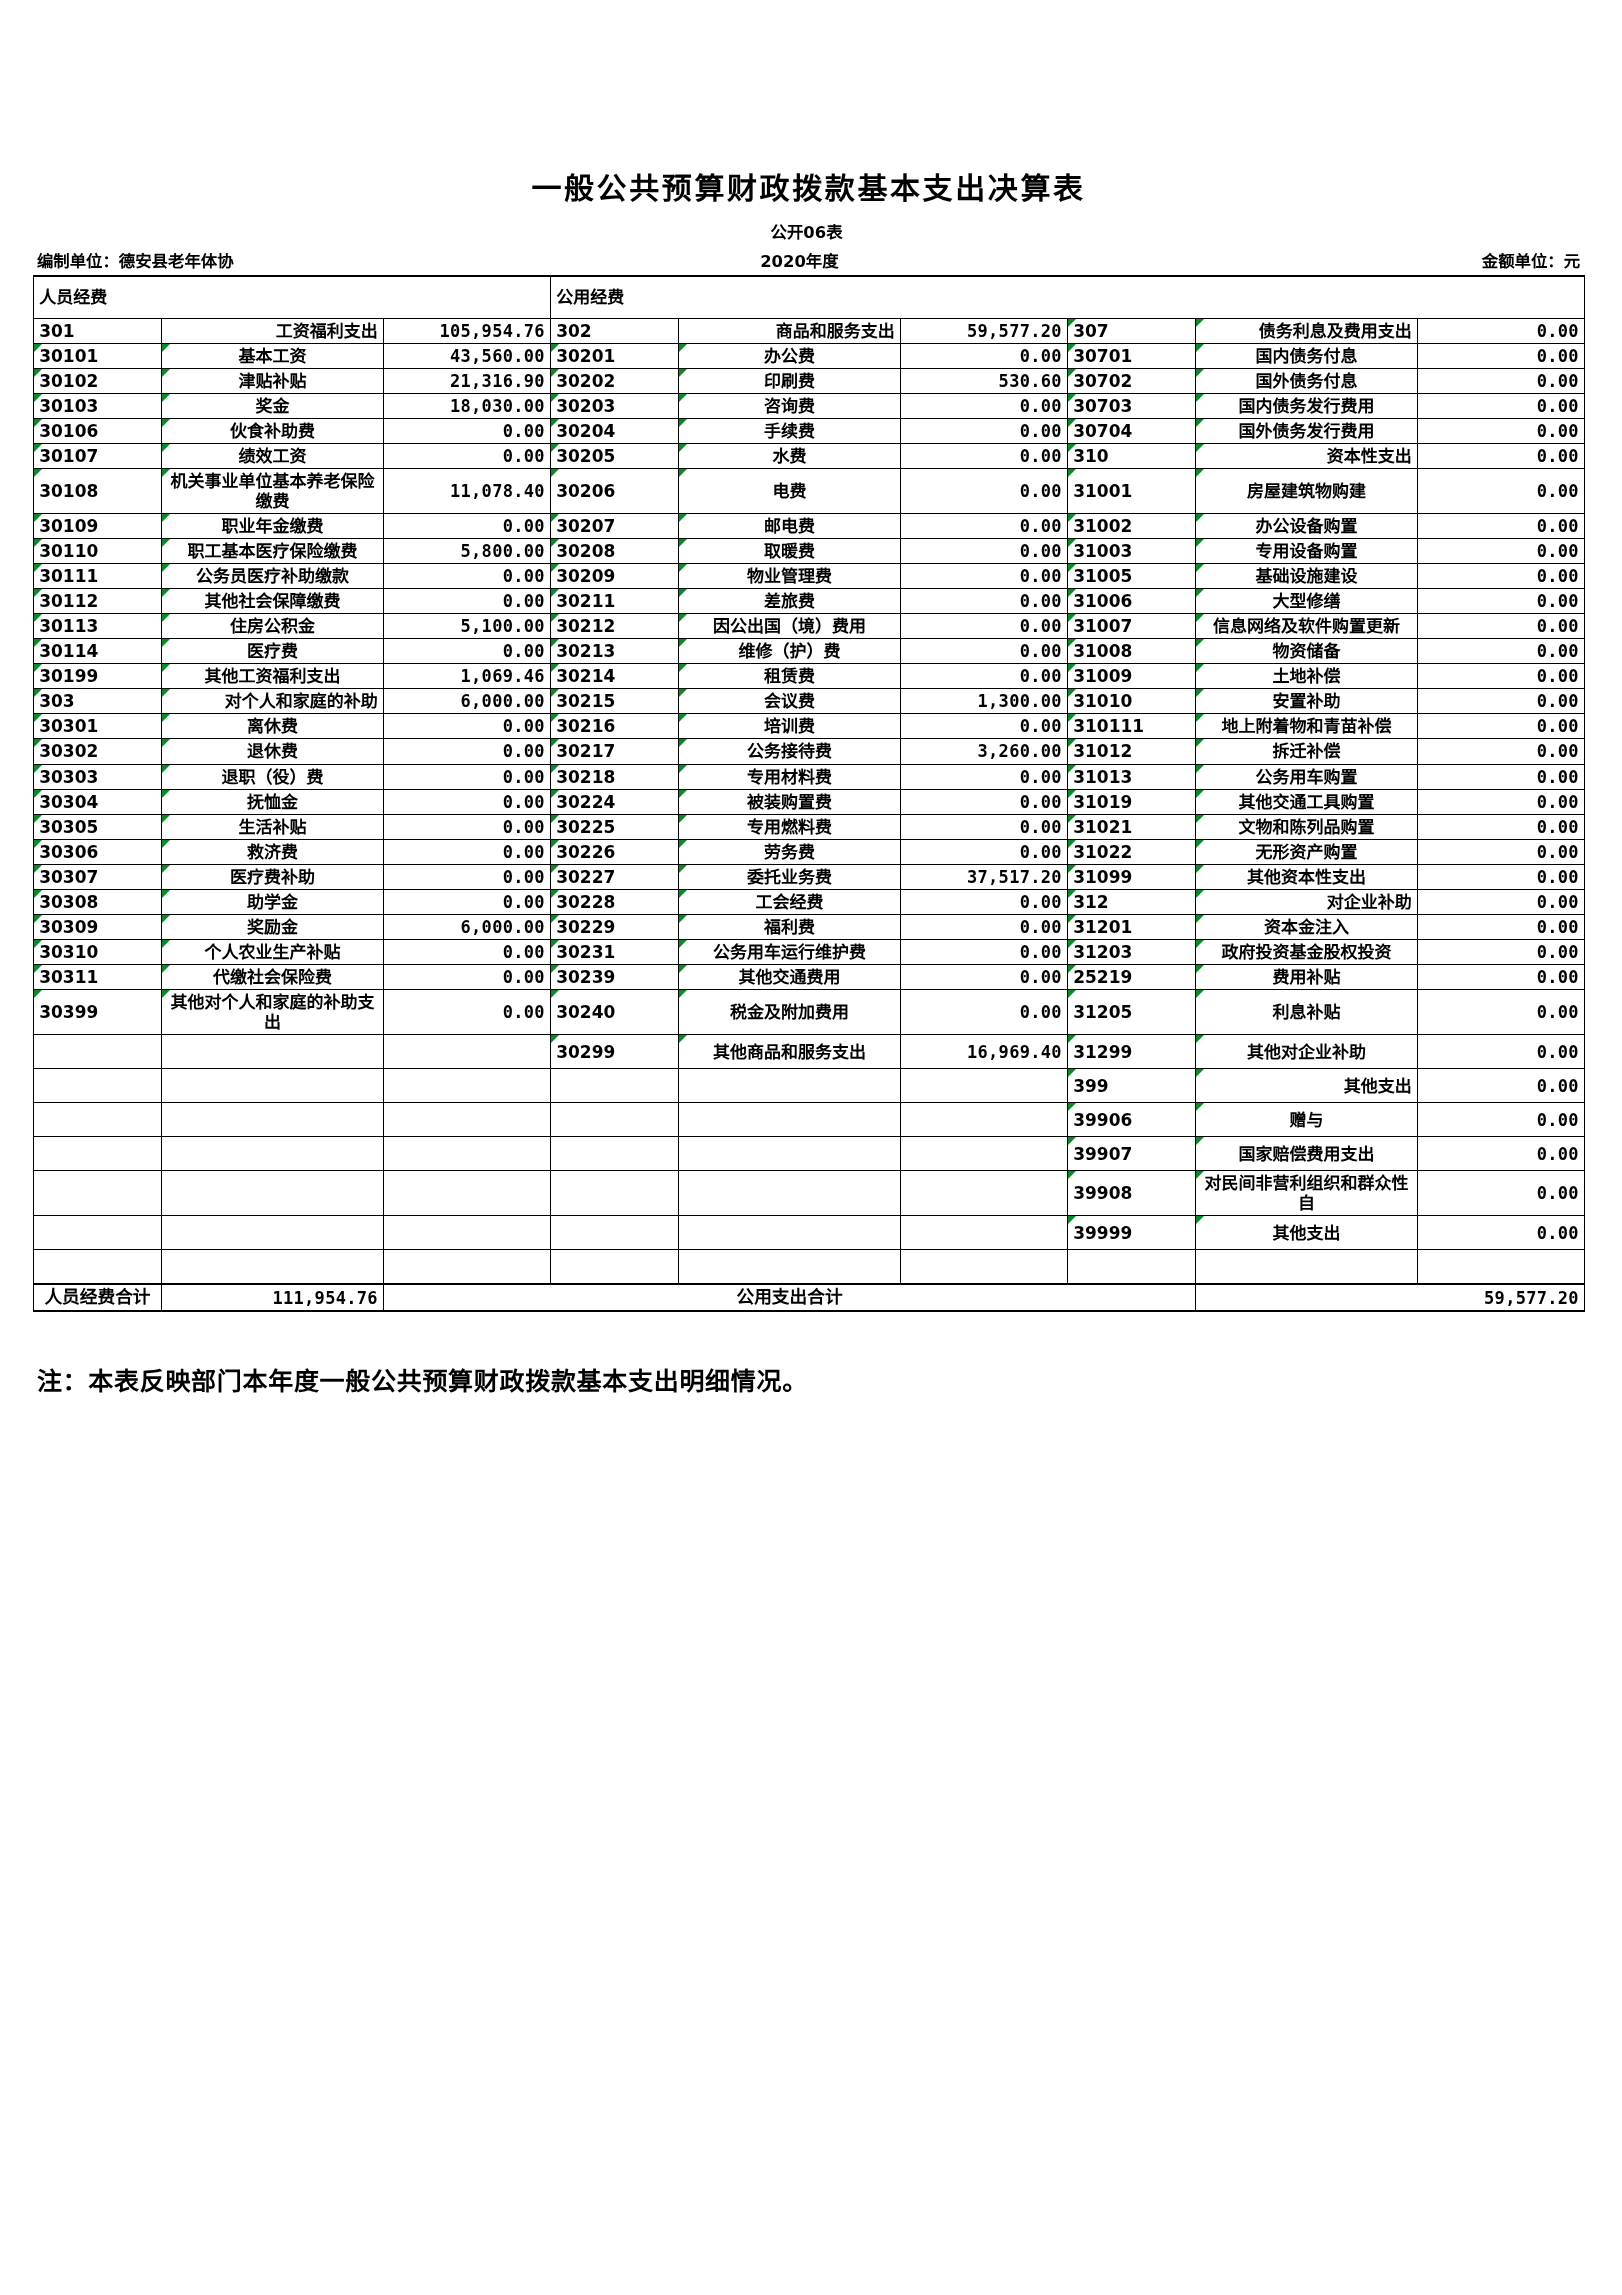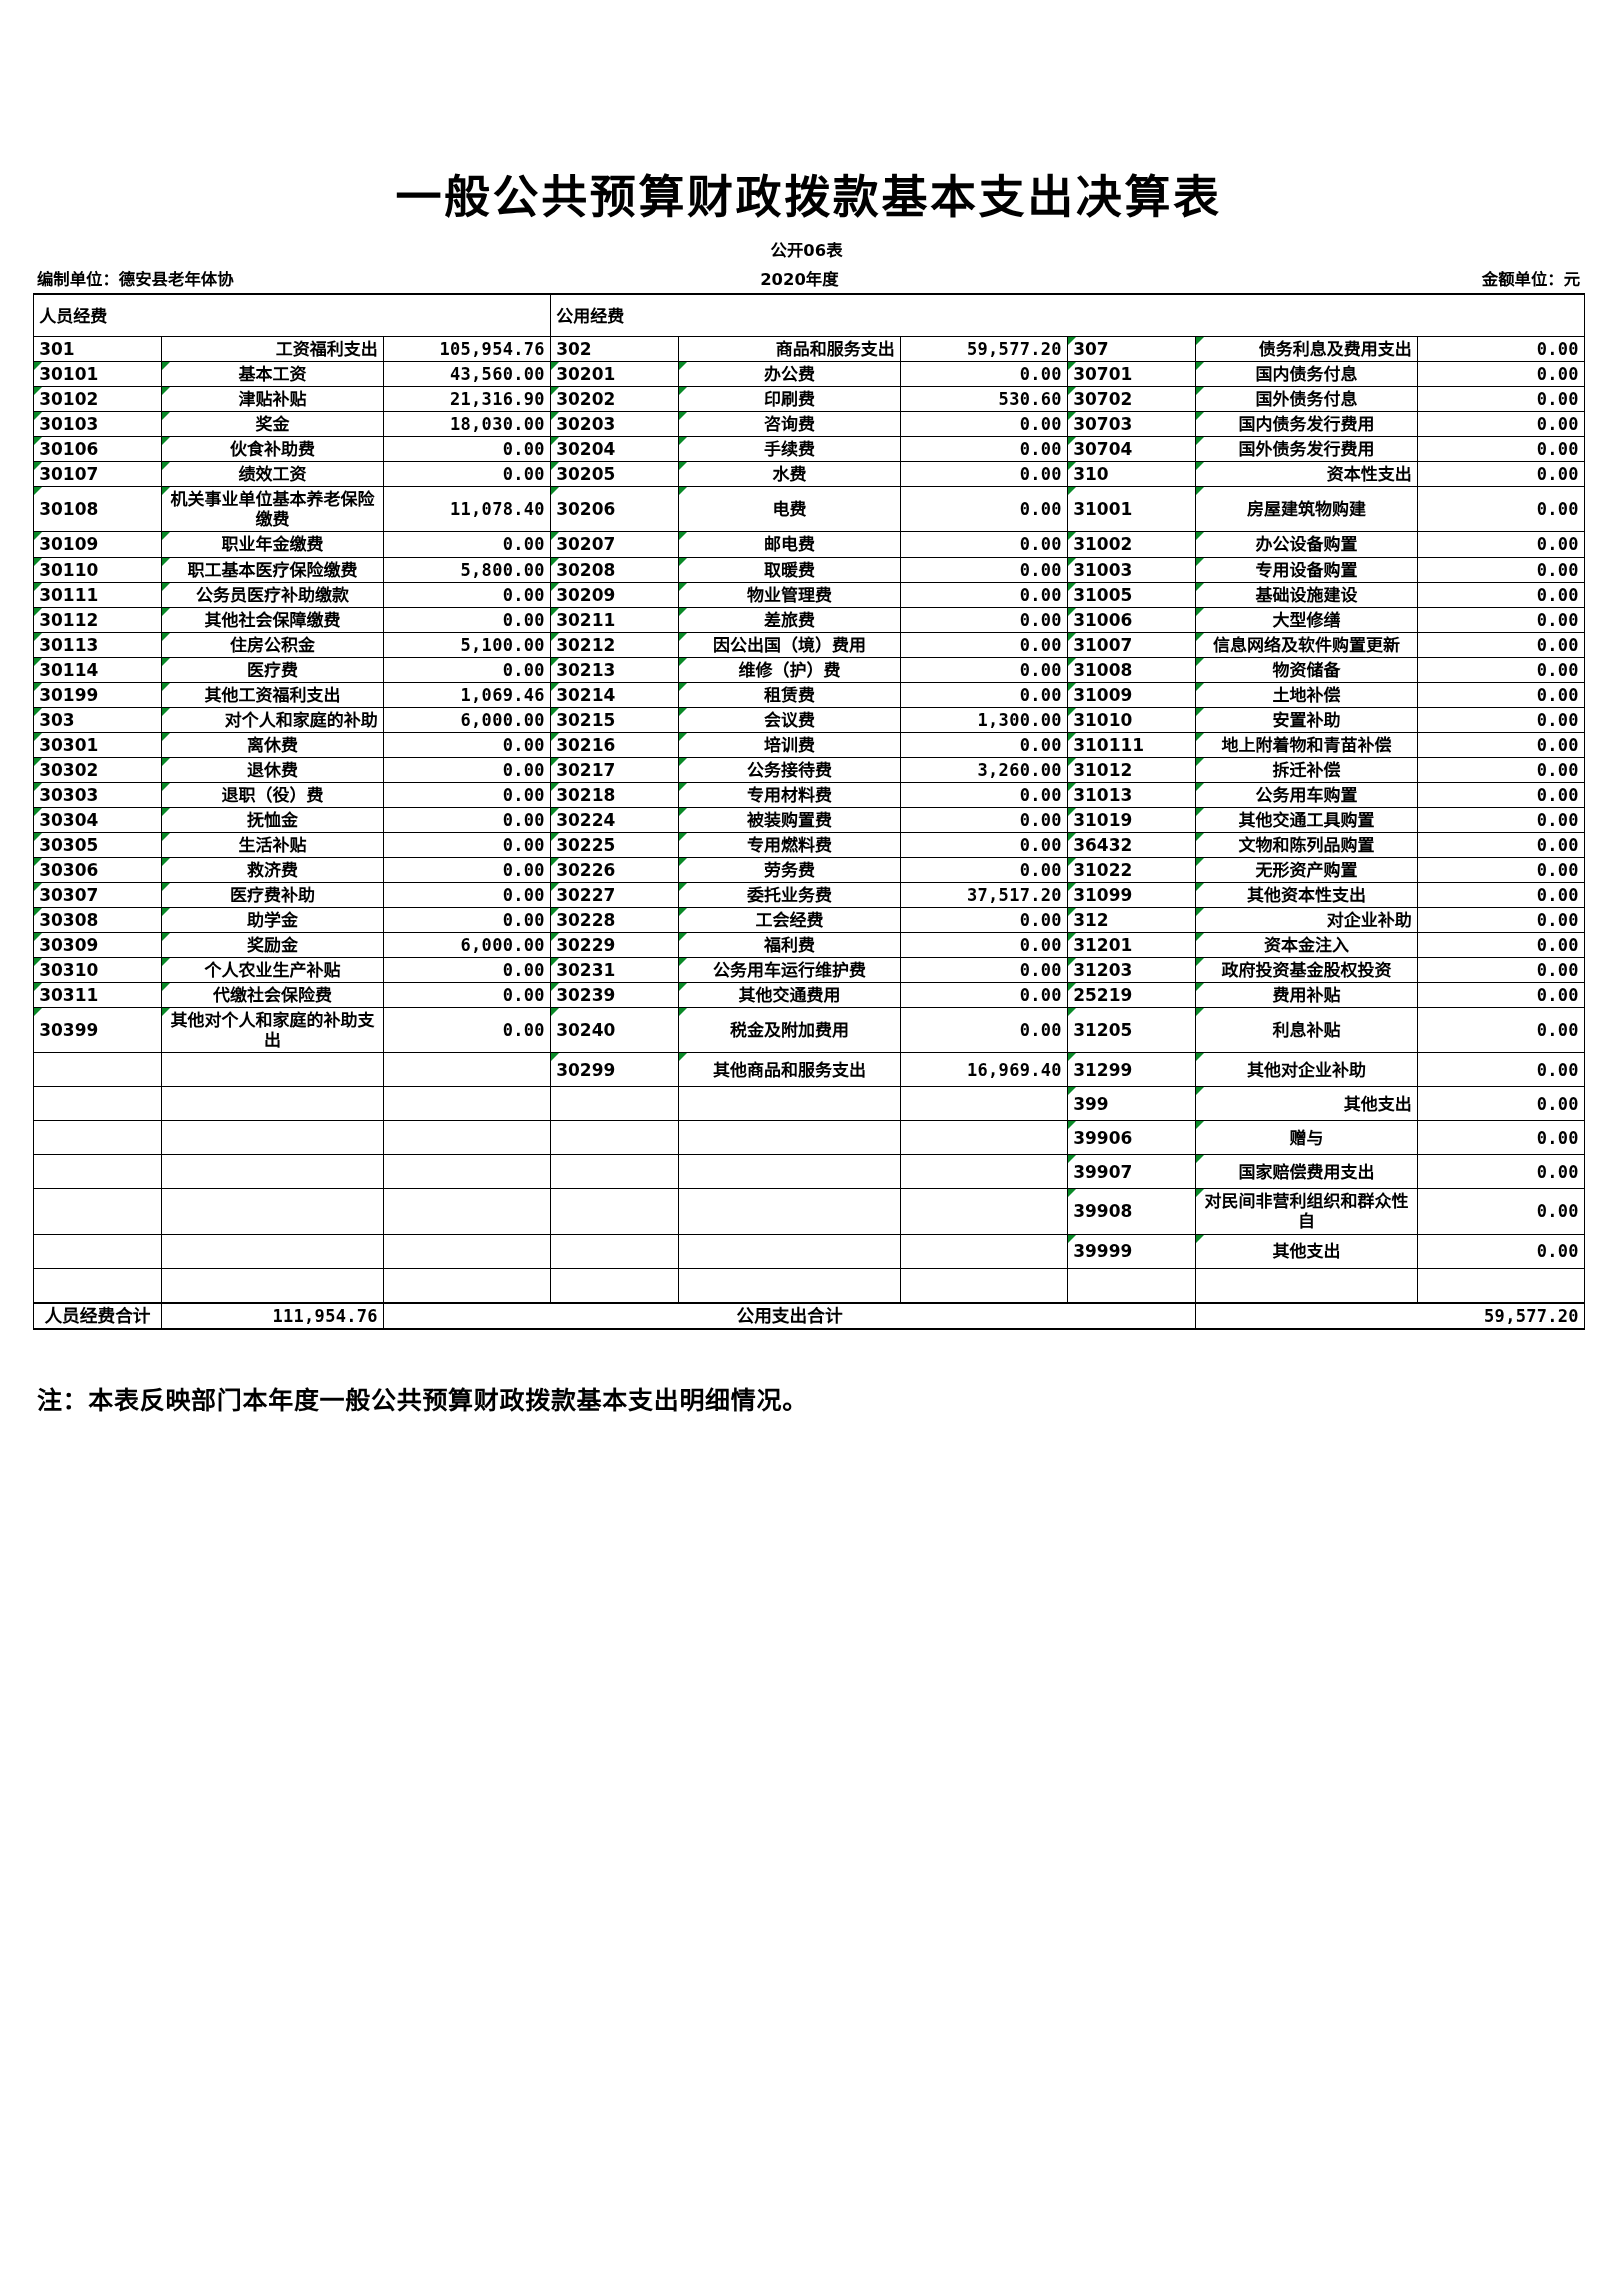--- a/index.html
+++ b/index.html
@@ -17,27 +17,27 @@
     padding:0;
   }
   .sheet{
     position:absolute;
     left:33px; top:141px;
     width:1551px;
   }
   
   .title{
     text-align:center;
-    font-size:46px;
+    font-size:30px;
     font-weight:bold;
     letter-spacing:2.6px;
     line-height:1.15;
     padding-top:31px;
     padding-bottom:14.4px;
-    font-family:Liberation Serif, serif;
+    font-family:Liberation Sans, sans-serif;
   }
   .meta-right{
     text-align:center;
     font-size:16.4px;
     font-weight:bold;
     line-height:1.5;
     padding-right:3.9px;
     padding-bottom:2.6px;
   }
   .meta-row{
@@ -372,21 +372,21 @@
             <td class="nm mk">其他交通工具购置</td>
             <td class="amt">0.00</td>
           </tr>
           <tr>
             <td class="code mk">30305</td>
             <td class="nm mk">生活补贴</td>
             <td class="amt">0.00</td>
             <td class="code mk">30225</td>
             <td class="nm mk">专用燃料费</td>
             <td class="amt">0.00</td>
-            <td class="code mk">36432</td>
+            <td class="code mk">31021</td>
             <td class="nm mk">文物和陈列品购置</td>
             <td class="amt">0.00</td>
           </tr>
           <tr>
             <td class="code mk">30306</td>
             <td class="nm mk">救济费</td>
             <td class="amt">0.00</td>
             <td class="code mk">30226</td>
             <td class="nm mk">劳务费</td>
             <td class="amt">0.00</td>

